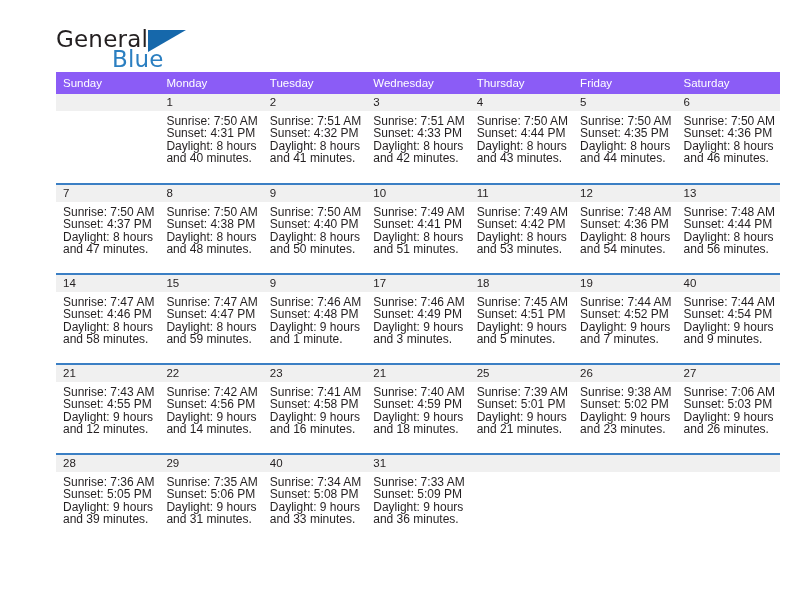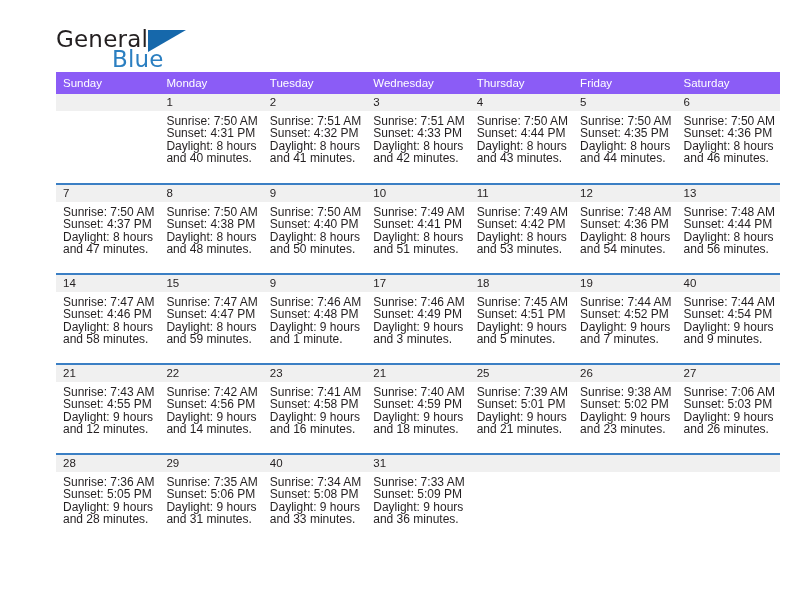--- a/index.html
+++ b/index.html
@@ -486,21 +486,21 @@
           </td>
         </tr>
         <tr class="week-row">
           <td>
             <div class="cell">
               <div class="daynum">28</div>
               <div class="info">
                 <div>Sunrise: 7:36 AM</div>
                 <div>Sunset: 5:05 PM</div>
                 <div>Daylight: 9 hours</div>
-                <div>and 28 minutes.</div>
+                <div>and 39 minutes.</div>
               </div>
             </div>
           </td>
           <td>
             <div class="cell">
               <div class="daynum">29</div>
               <div class="info">
                 <div>Sunrise: 7:35 AM</div>
                 <div>Sunset: 5:06 PM</div>
                 <div>Daylight: 9 hours</div>

